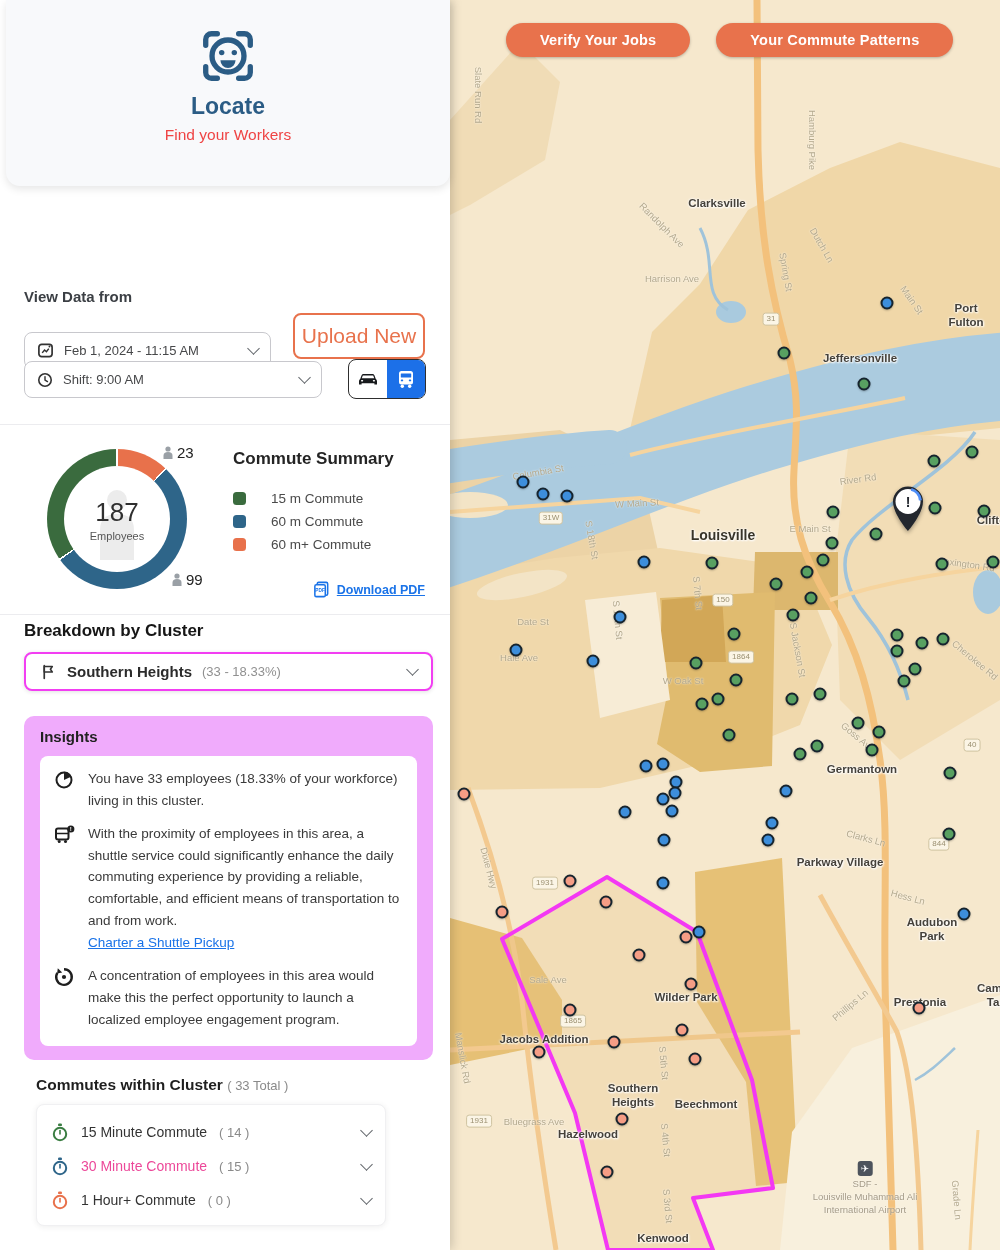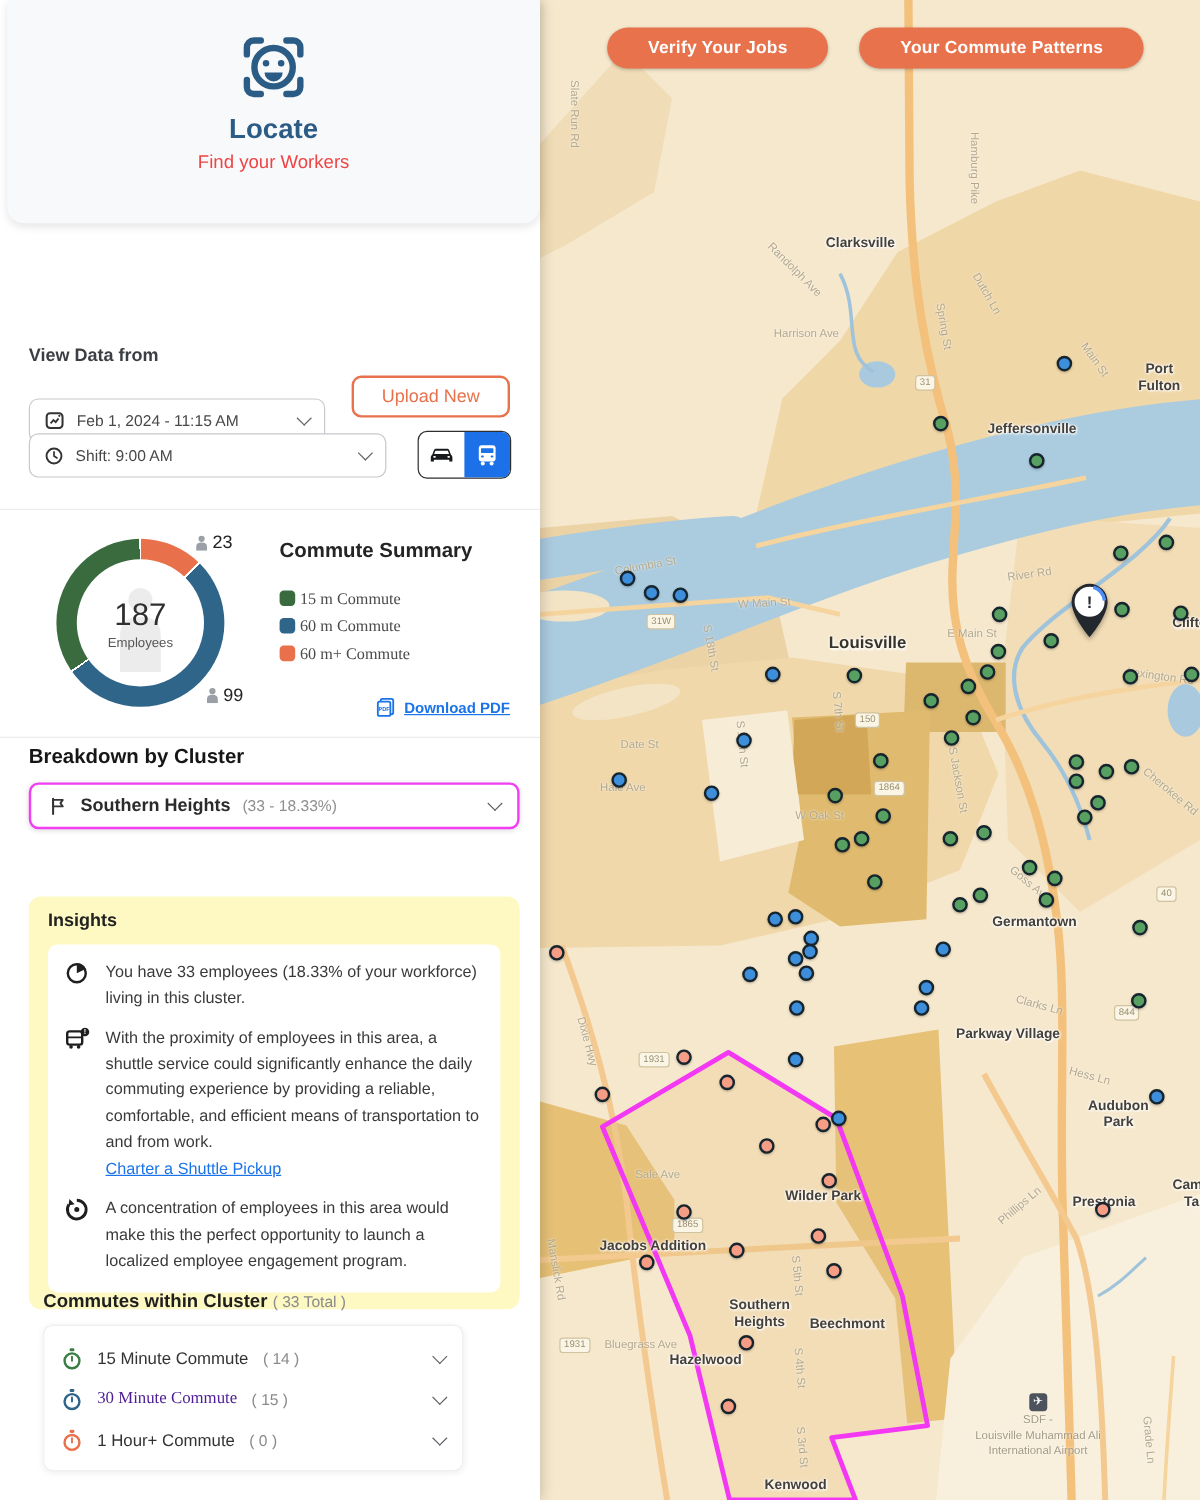--- a/index.html
+++ b/index.html
@@ -46,56 +46,56 @@
   .jbs-addr{position:absolute;left:16px;top:31px;font-size:12px;color:#636363;}
   .caret{position:absolute;right:14px;top:24px;width:0;height:0;border-left:5px solid transparent;
         border-right:5px solid transparent;border-top:6px solid #3f3f3f;}
   .view-label{position:absolute;left:24px;top:288px;font-size:15px;font-weight:bold;color:#3b3f44;}
   .mini-select{display:flex;align-items:center;padding:0 12px;gap:10px;cursor:pointer;}
   #date-select{left:24px;top:332px;width:247px;height:37px;}
   #shift-select{left:24px;top:361px;width:298px;height:37px;}
   .mini-select .txt{font-size:13px;color:#47484a;flex:1;}
   .chev{display:inline-block;width:8px;height:8px;border-right:1.8px solid #5f6368;border-bottom:1.8px solid #5f6368;
         transform:rotate(45deg);margin-top:-4px;flex:none;}
-  #upload-btn{position:absolute;left:293px;top:313px;width:132px;height:35px;box-sizing:border-box;
-        border:2px solid #e8724c;border-radius:8px;background:#fff;color:#e8724c;font-size:15px;
+  #upload-btn{position:absolute;left:293px;top:313px;width:132px;height:46px;box-sizing:border-box;
+        border:2px solid #e8724c;border-radius:8px;background:#fff;color:#e8724c;font-size:21px;
         font-family:"Liberation Sans",sans-serif;cursor:pointer;}
   #mode-toggle{position:absolute;left:348px;top:359px;width:78px;height:40px;box-sizing:border-box;
         border:1.5px solid #2e2e2e;border-radius:8px;background:#fff;display:flex;overflow:hidden;}
   .mode-half{flex:1;display:flex;align-items:center;justify-content:center;cursor:pointer;}
   .mode-half.active{background:#1c70e8;}
 
   #summary{position:absolute;left:0;top:424px;width:450px;height:189px;border-top:1px solid #ececef;
         border-bottom:1px solid #ececef;background:#fff;}
   #donut-wrap{position:absolute;left:47px;top:24px;width:140px;height:140px;}
   #donut{position:absolute;width:140px;height:140px;border-radius:50%;}
   #donut-hole{position:absolute;left:17px;top:17px;width:106px;height:106px;border-radius:50%;background:#fff;
         display:flex;flex-direction:column;align-items:center;justify-content:center;overflow:hidden;}
   #silhouette{position:absolute;left:50%;top:20px;transform:translateX(-50%);opacity:.5;}
   .donut-num{font-size:26px;color:#2f2f2f;z-index:1;}
   .donut-sub{font-size:11px;color:#555;margin-top:2px;z-index:1;}
   .flank{position:absolute;display:flex;align-items:center;gap:4px;font-size:15px;color:#232323;}
   #count-top{left:163px;top:19px;}
   #count-bottom{left:172px;top:146px;}
   .cs-title{position:absolute;left:233px;top:24px;font-size:17px;font-weight:bold;color:#242424;}
   #legend{position:absolute;left:233px;top:62px;}
-  .legend-item{display:flex;align-items:center;gap:4px;height:23px;font-family:Liberation Serif, serif;}
+  .legend-item{display:flex;align-items:center;gap:25px;height:23px;}
   .legend-swatch{width:13px;height:13px;border-radius:3.5px;background:currentColor;flex:none;}
   .legend-item .lbl{font-size:13.5px;color:#4a4a4a;}
   #download{position:absolute;right:25px;top:155px;display:flex;align-items:center;gap:6px;cursor:pointer;}
   #download .lbl{font-size:12.5px;font-weight:bold;color:#1a73e8;text-decoration:underline;}
 
   #breakdown-title{position:absolute;left:24px;top:621px;font-size:17px;font-weight:bold;color:#161616;}
   #cluster-select{position:absolute;left:24px;top:652px;width:409px;height:39px;box-sizing:border-box;
         border:2px solid #f23ef2;border-radius:8px;background:#fff;display:flex;align-items:center;
         padding:0 14px;gap:10px;cursor:pointer;box-shadow:0 1px 4px rgba(0,0,0,.12);}
   .cluster-name{font-size:15px;font-weight:bold;color:#2b2b2b;}
   .cluster-detail{font-size:13px;color:#909090;flex:1;}
 
-  #insights{position:absolute;left:24px;top:747px;width:409px;height:344px;background:#fef9c3;border-radius:10px;}
+  #insights{position:absolute;left:24px;top:716px;width:409px;height:344px;background:#f0abfc;border-radius:10px;}
   .insights-title{position:absolute;left:16px;top:12px;font-size:15px;font-weight:bold;color:#222;}
   #insights-inner{position:absolute;left:16px;top:40px;width:377px;height:290px;box-sizing:border-box;
         background:#fff;border-radius:8px;padding:12px 14px;overflow:hidden;}
   .insight{display:flex;gap:12px;margin-bottom:11px;}
   .insight .ic{flex:none;width:22px;padding-top:2px;}
   .insight .tx{font-size:13.5px;color:#3a3a3a;line-height:1.62;}
   .insight a{color:#1a73e8;font-size:13.5px;}
 
   #commutes-title{position:absolute;left:36px;top:1076px;font-size:15.5px;font-weight:bold;color:#1f1f1f;}
   #commutes-total{font-size:13px;font-weight:normal;color:#8a8a8a;}
@@ -498,21 +498,21 @@
         <span class="lbl" style="color: rgb(51, 51, 51);">15 Minute Commute</span>
         <span class="cnt" style="color: rgb(138, 138, 138);">( 14 )</span>
         <span class="chev"></span>
       </div>
         <div class="commute-row" style="color: rgb(46, 101, 137);">
         <svg width="18" height="19" viewBox="0 0 18 19">
           <rect x="7" y="0.5" width="4" height="2.6" rx="1.2" fill="currentColor"></rect>
           <circle cx="9" cy="11" r="6.2" fill="none" stroke="currentColor" stroke-width="2"></circle>
           <path d="M9 11 V7.6" stroke="currentColor" stroke-width="1.6" stroke-linecap="round"></path>
         </svg>
-        <span class="lbl" style="color: #4c1d95; font-family: Liberation Serif, serif;">30 Minute Commute</span>
+        <span class="lbl" style="color: #ec4899;">30 Minute Commute</span>
         <span class="cnt" style="color: rgb(138, 138, 138);">( 15 )</span>
         <span class="chev"></span>
       </div>
         <div class="commute-row" style="color: rgb(232, 113, 75);">
         <svg width="18" height="19" viewBox="0 0 18 19">
           <rect x="7" y="0.5" width="4" height="2.6" rx="1.2" fill="currentColor"></rect>
           <circle cx="9" cy="11" r="6.2" fill="none" stroke="currentColor" stroke-width="2"></circle>
           <path d="M9 11 V7.6" stroke="currentColor" stroke-width="1.6" stroke-linecap="round"></path>
         </svg>
         <span class="lbl" style="color: rgb(51, 51, 51);">1 Hour+ Commute</span>

